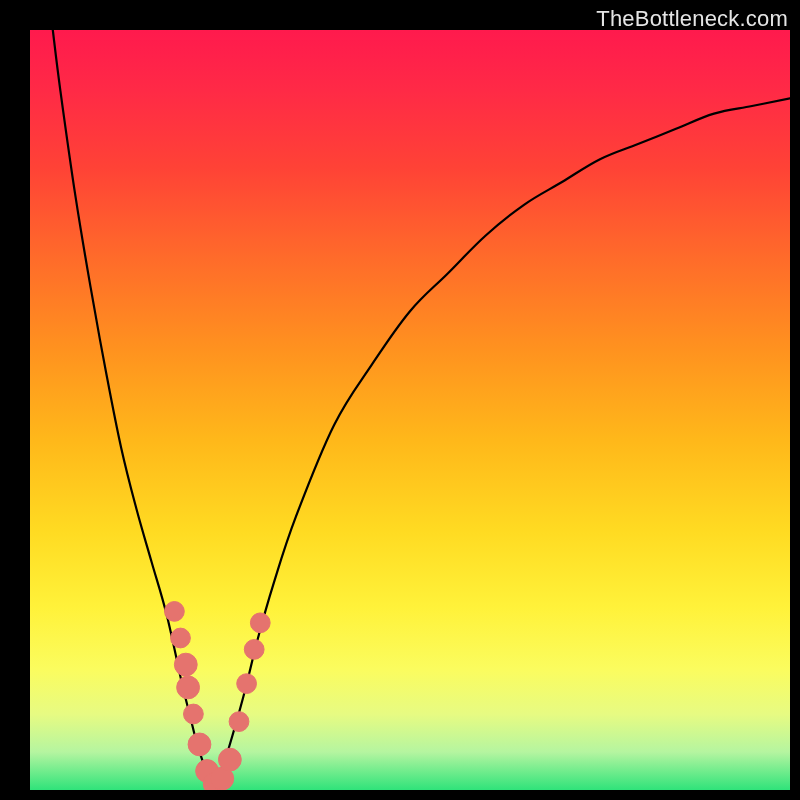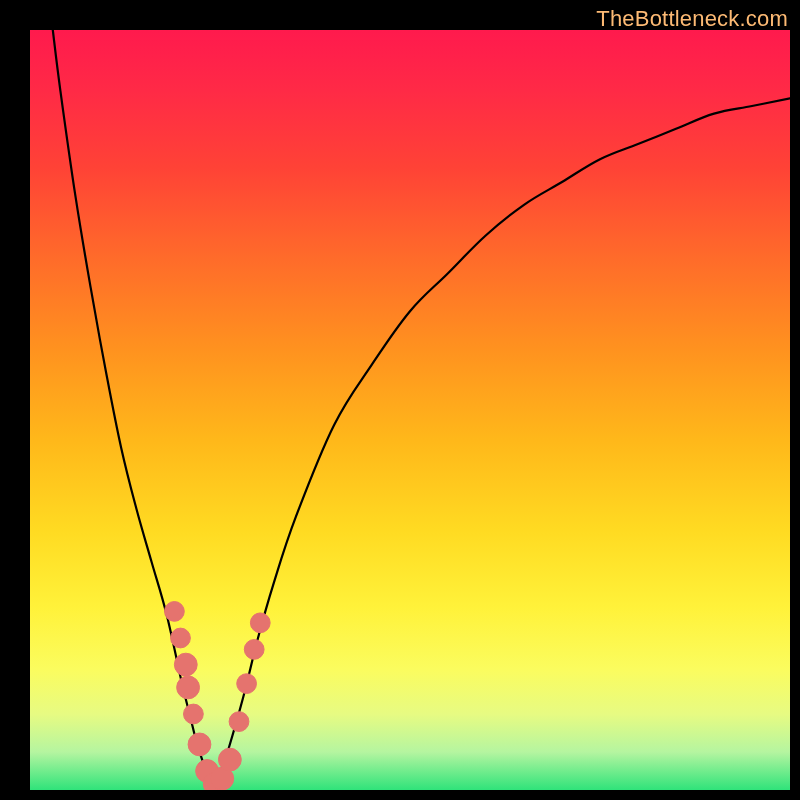--- a/index.html
+++ b/index.html
@@ -35,21 +35,21 @@
       #fbfc5e 84%,
       #e7fb82 90%,
       #b5f5a0 95%,
       #2fe37a 100%
     );
   }
   .watermark {
     position: absolute;
     top: 6px;
     right: 12px;
-    color: #fdba74;
+    color: #e5e5e5;
     font-size: 22px;
     letter-spacing: 0.2px;
     user-select: none;
   }
   svg.curve {
     position: absolute;
     left: 0;
     top: 0;
     width: 760px;
     height: 760px;

